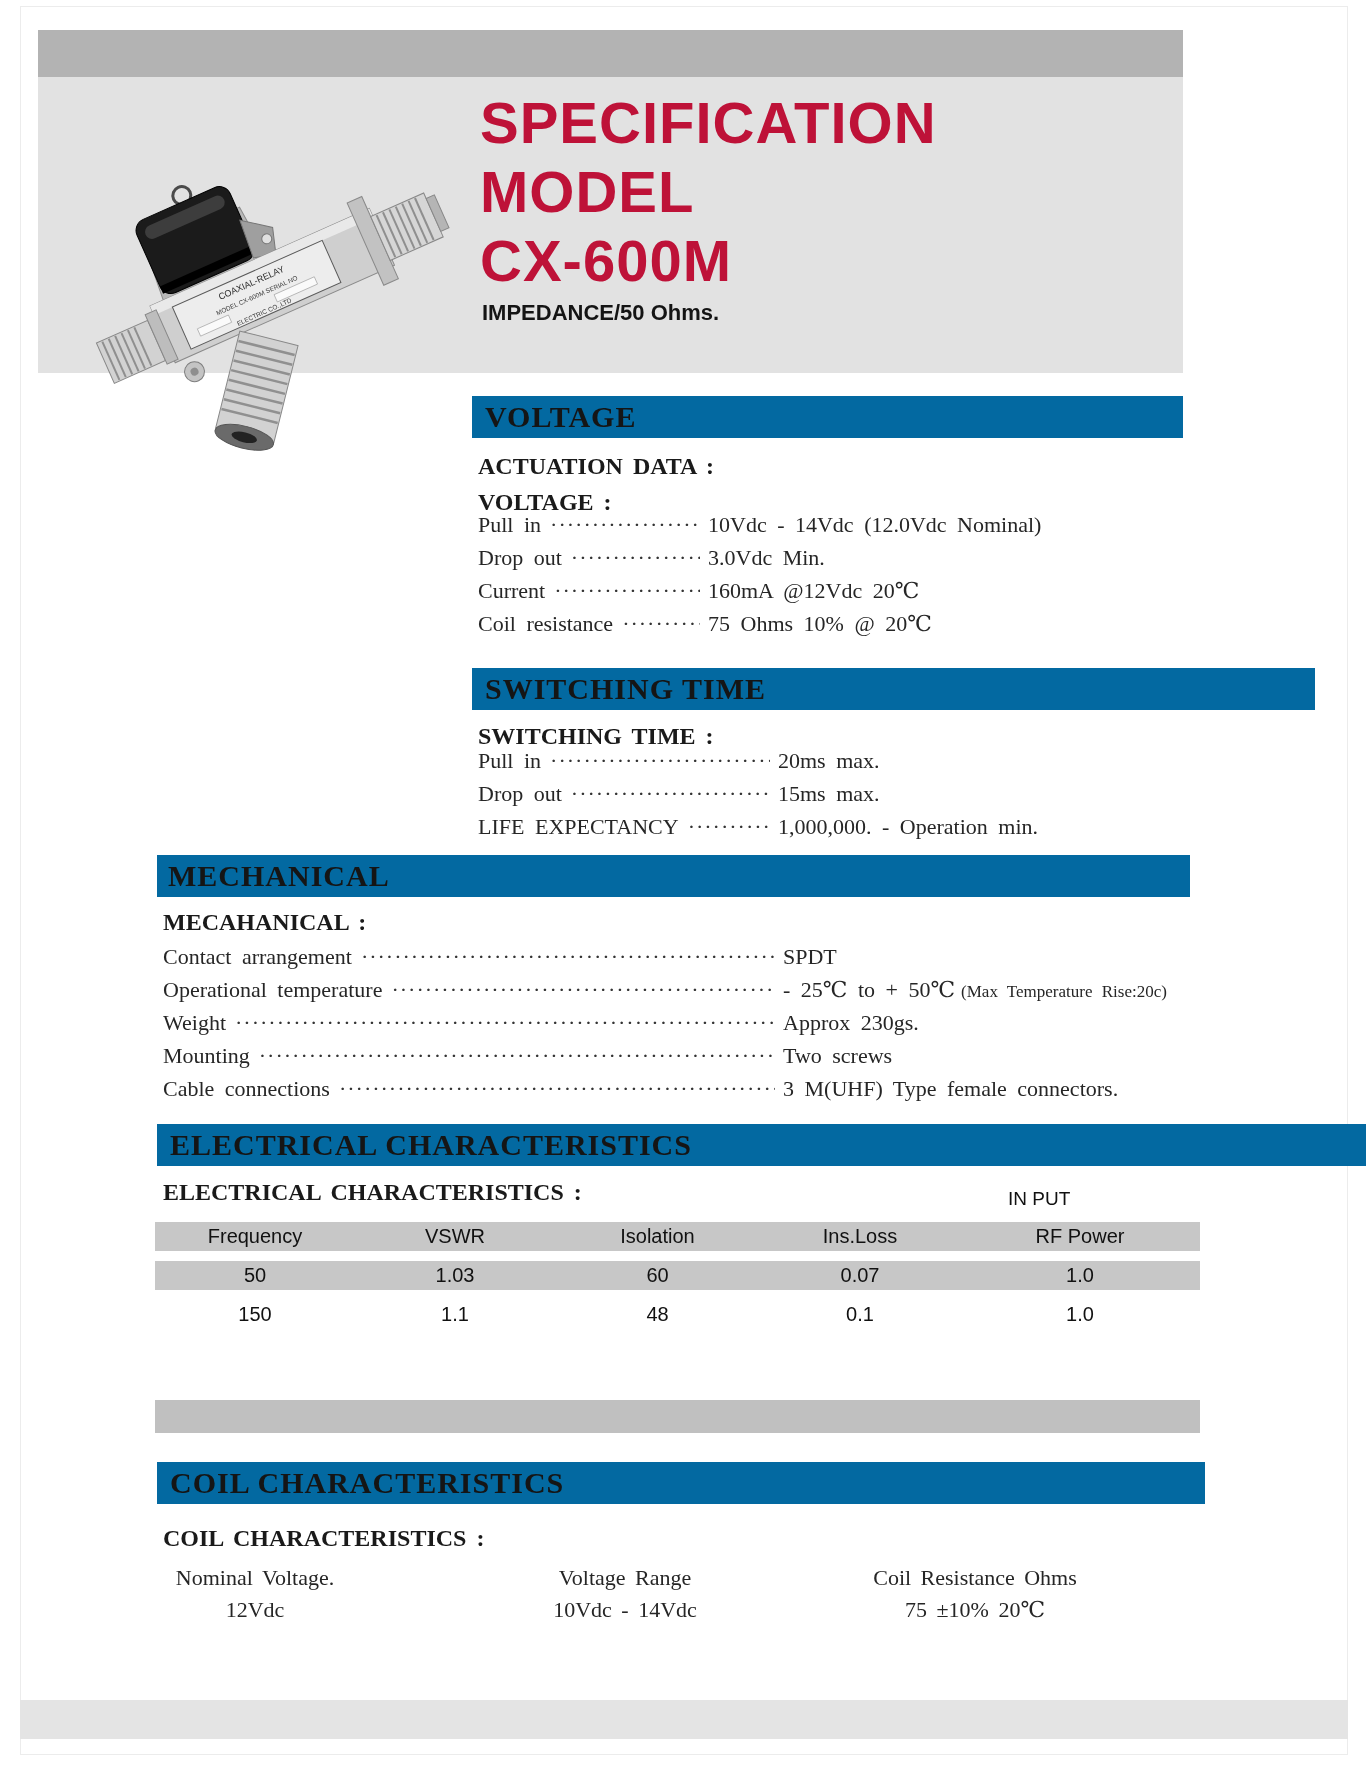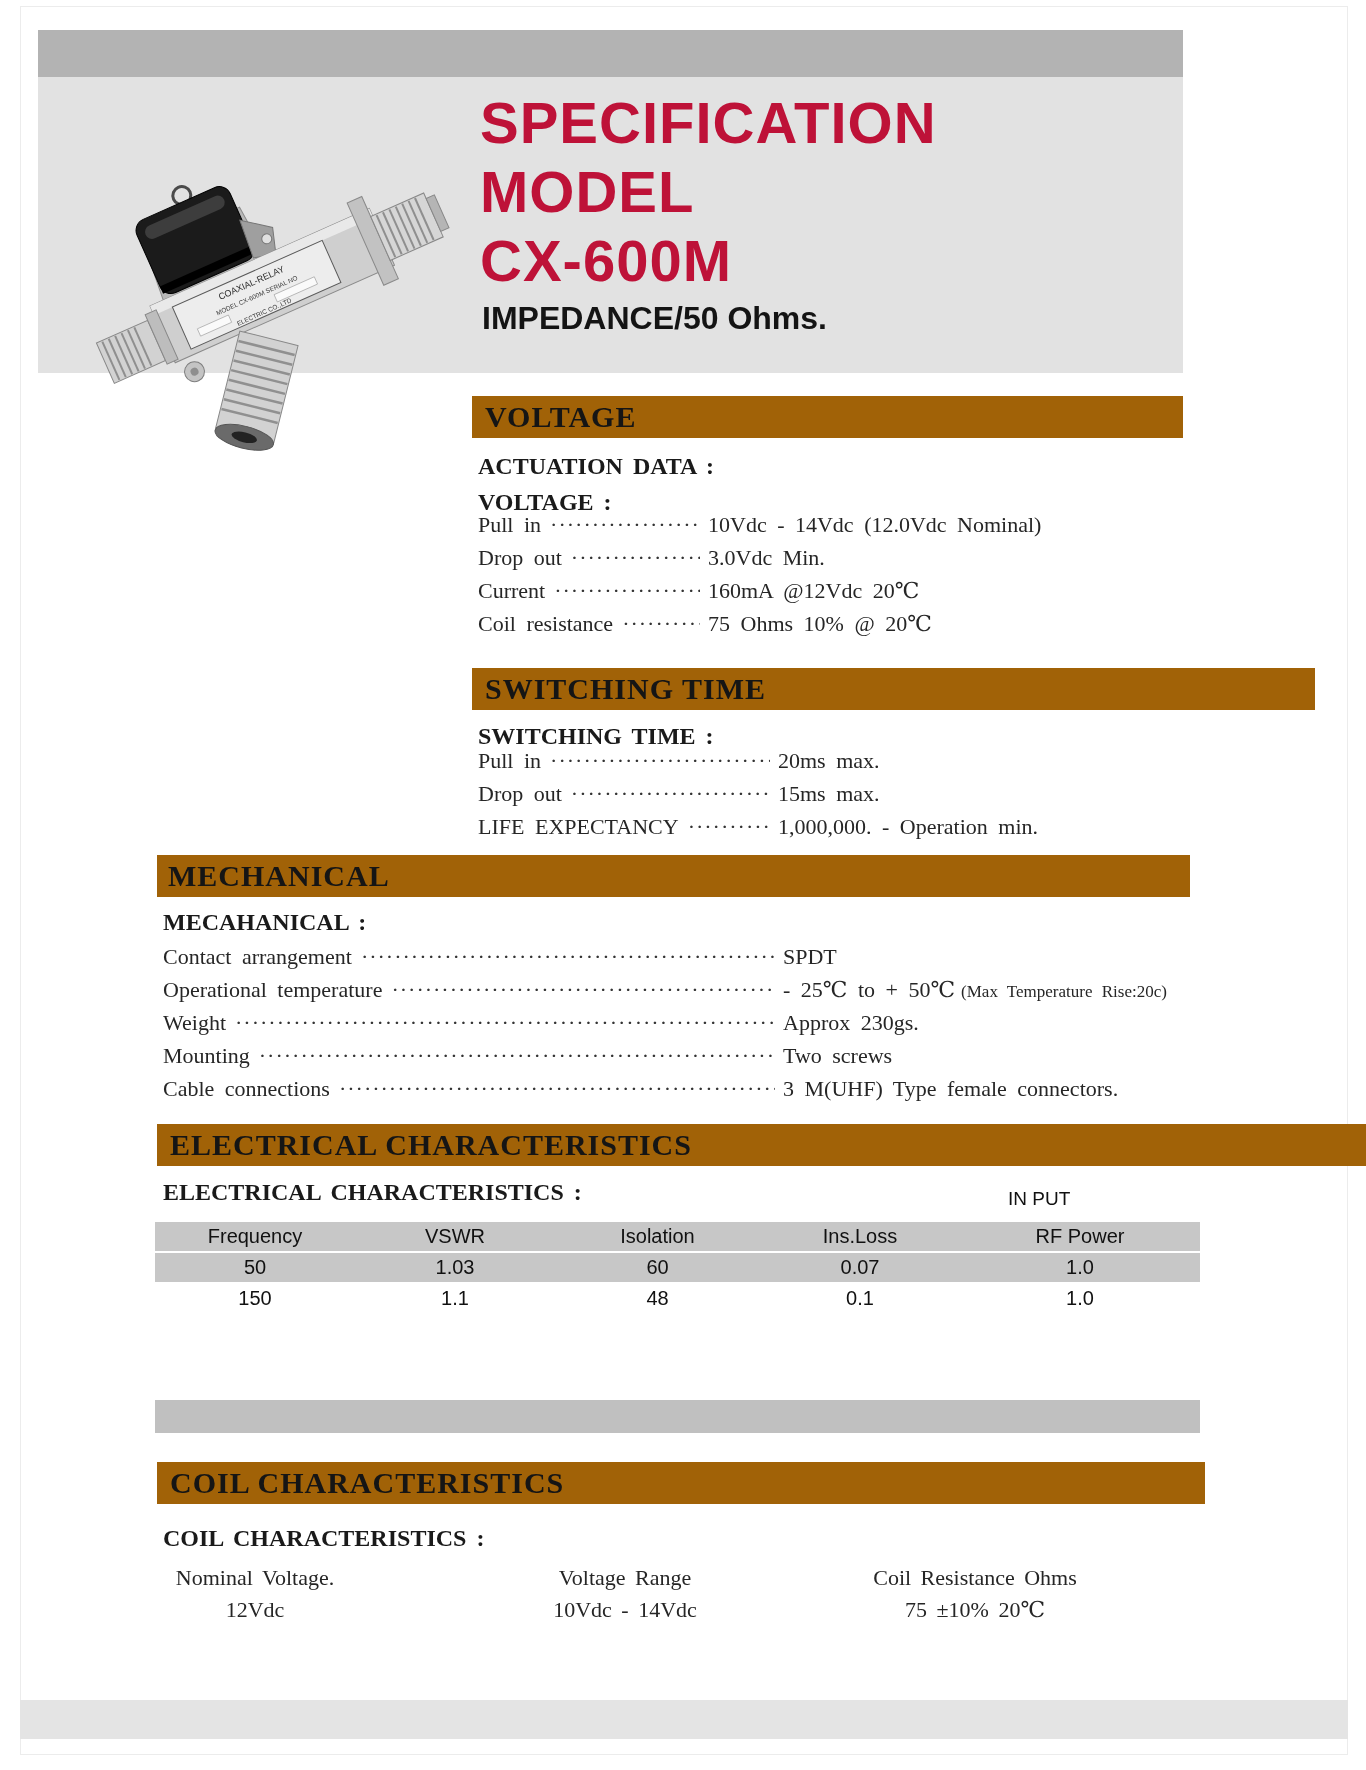--- a/index.html
+++ b/index.html
@@ -8,24 +8,24 @@
   .frame{position:absolute;left:20px;top:6px;width:1326px;height:1747px;border:1px solid #ececec;}
 
   .abs{position:absolute;}
 
   
   .topbar{left:38px;top:30px;width:1145px;height:47px;background:#b3b3b3;}
   .hero{left:38px;top:77px;width:1145px;height:296px;background:#e2e2e2;}
   .title{left:480px;top:88px;font-family:"Liberation Sans","DejaVu Sans",sans-serif;
          font-weight:bold;font-size:58px;line-height:69px;color:#be1238;letter-spacing:1px;}
   .impedance{left:482px;top:300px;font-family:"Liberation Sans","DejaVu Sans",sans-serif;
-         font-weight:bold;font-size:32px;color:#141414;}
-
-  
-  .bar{background:#a16207;height:42px;line-height:42px;padding-left:13px;
+         font-weight:bold;font-size:22px;color:#141414;}
+
+  
+  .bar{background:#0369a1;height:42px;line-height:42px;padding-left:13px;
        font-size:30px;font-weight:700;color:#151515;letter-spacing:1px;box-sizing:border-box;}
   .bar-voltage{left:472px;top:396px;width:711px;}
   .bar-switching{left:472px;top:668px;width:843px;}
   .bar-mechanical{left:157px;top:855px;width:1033px;padding-left:11px;}
   .bar-electrical{left:157px;top:1124px;width:1215px;}
   .bar-coil{left:157px;top:1462px;width:1048px;}
 
   .subhead{font-size:24px;font-weight:700;color:#1a1a1a;line-height:36px;word-spacing:4px;}
   .lines{font-size:22px;color:#262626;word-spacing:5px;}
   .specline{display:flex;align-items:baseline;height:33px;white-space:nowrap;}
@@ -33,21 +33,21 @@
   .dots{margin-left:9px;letter-spacing:1px;color:#333;}
   .val{white-space:nowrap;padding-left:8px;}
   .note-sm{font-size:17px;padding-left:6px;}
 
   
   .input-label{left:1008px;top:1188px;font-family:"Liberation Sans","DejaVu Sans",sans-serif;
                font-size:19px;color:#111;letter-spacing:0px;}
   .etable{left:155px;top:1222px;width:1045px;font-family:"Liberation Sans","DejaVu Sans",sans-serif;
           font-size:20px;color:#111;}
   .trow{display:grid;grid-template-columns:200px 200px 205px 200px 240px;height:29px;
-        margin-bottom:2px;align-items:center;}
+        margin-bottom:10px;align-items:center;}
   .trow div{text-align:center;}
   .rg{background:#c7c7c7;}
   .rw{background:#ffffff;}
 
   .graybar{left:155px;top:1400px;width:1045px;height:33px;background:#c0c0c0;}
   .bottombar{left:20px;top:1700px;width:1328px;height:39px;background:#e4e4e4;}
 
   
   .coilcol{position:absolute;text-align:center;font-size:22px;color:#262626;word-spacing:4px;}
   .coilcol .cl{line-height:32px;}

